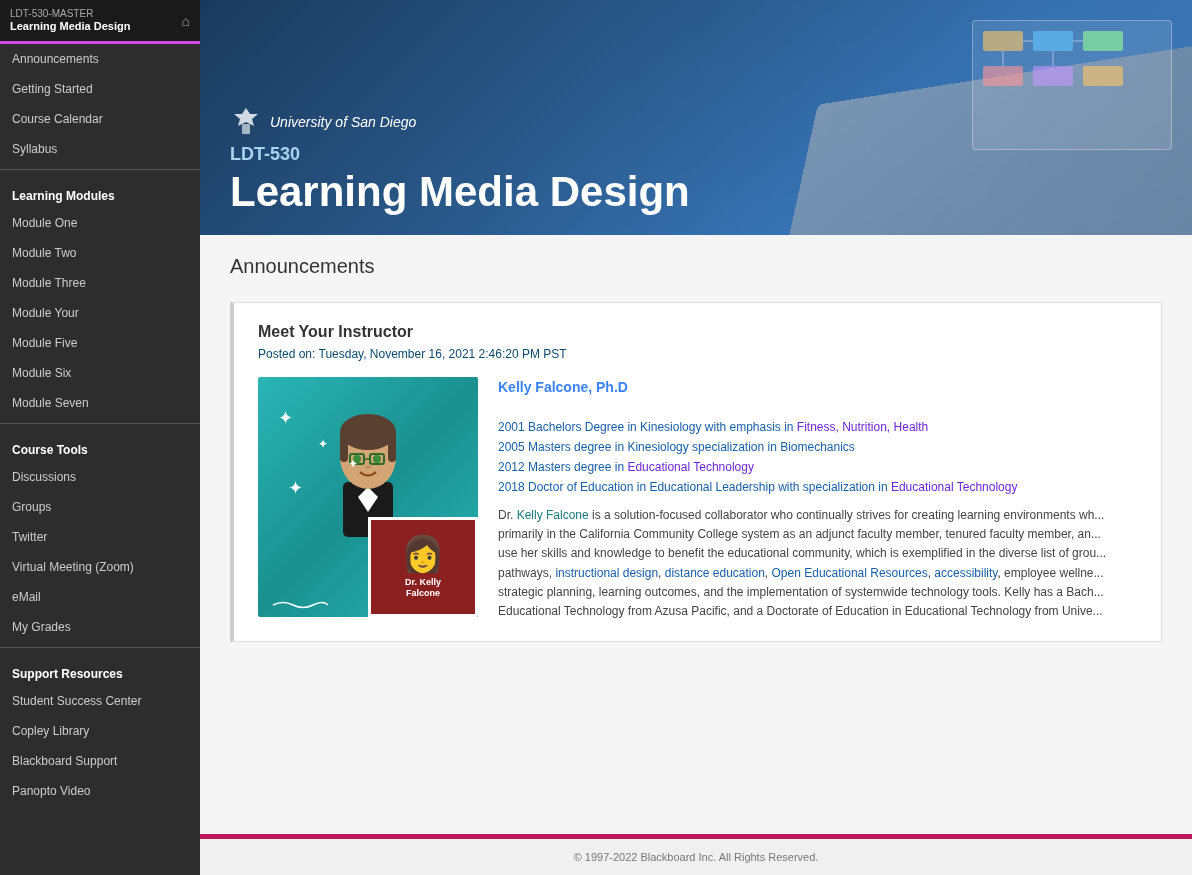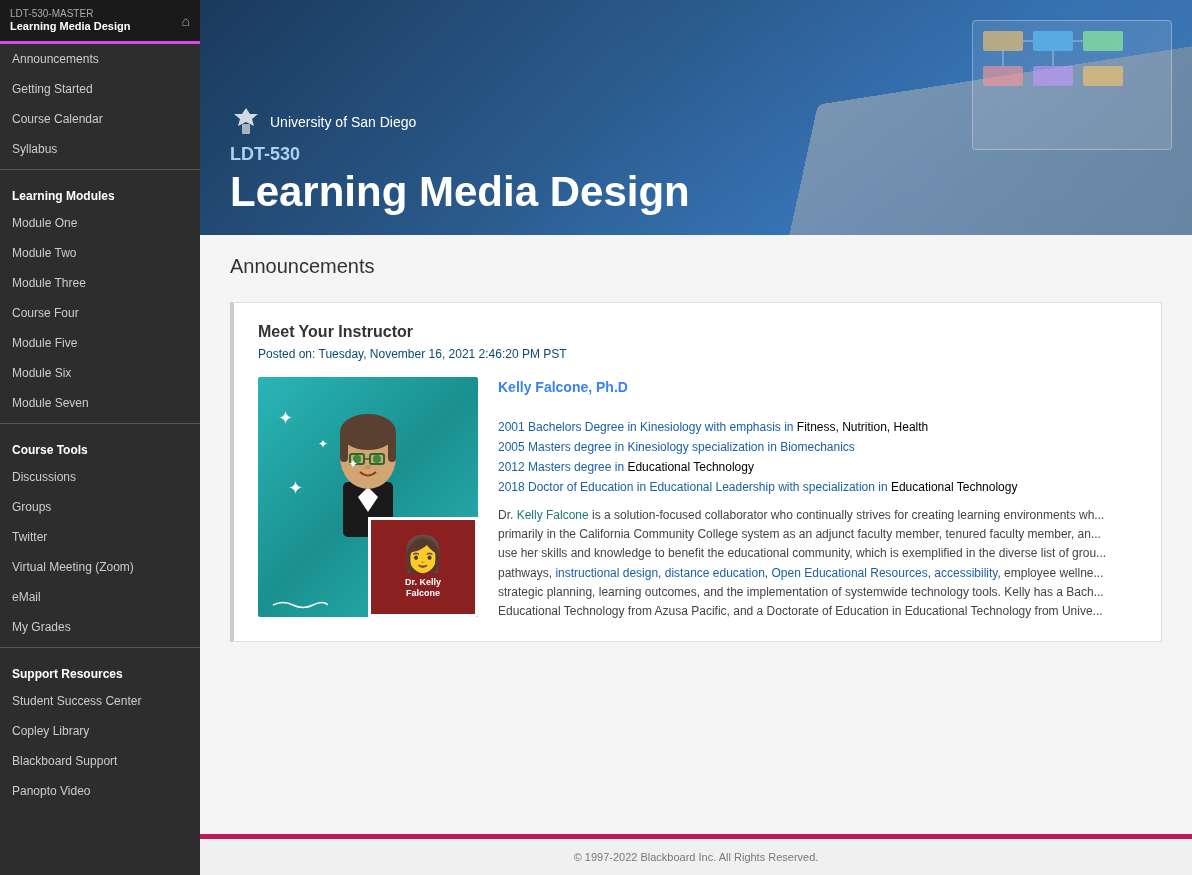--- a/index.html
+++ b/index.html
@@ -104,20 +104,21 @@
 
     .usd-logo {
       width: 32px;
       height: 32px;
     }
 
     .hero-university-name {
       color: #fff;
       font-size: 14px;
       font-weight: normal;
+      font-style: italic;
     }
 
     .hero-course-id {
       color: #a8d4f0;
       font-size: 18px;
       font-weight: bold;
       margin-bottom: 4px;
     }
 
     .hero-course-title {
@@ -272,21 +273,21 @@
     .instructor-credentials {
       margin-bottom: 10px;
     }
 
     .credential-line {
       color: #555;
       margin-bottom: 2px;
     }
 
     .credential-line span.blue { color: #1a5fa8; }
-    .credential-line span.teal { color: #000000; }
+    .credential-line span.teal { color: #6d28d9; }
 
     .instructor-bio {
       color: #444;
       font-size: 12px;
       line-height: 1.6;
     }
 
     .instructor-bio span.blue { color: #1a5fa8; }
     .instructor-bio span.teal { color: #1a7a7a; }
 
@@ -318,21 +319,21 @@
     <a class="sidebar-nav-item">Course Calendar</a>
     <a class="sidebar-nav-item">Syllabus</a>
   </div>
 
   <hr class="sidebar-divider">
 
   <div class="sidebar-section-header">Learning Modules</div>
   <a class="sidebar-nav-item">Module One</a>
   <a class="sidebar-nav-item">Module Two</a>
   <a class="sidebar-nav-item">Module Three</a>
-  <a class="sidebar-nav-item">Course Four</a>
+  <a class="sidebar-nav-item">Module Your</a>
   <a class="sidebar-nav-item">Module Five</a>
   <a class="sidebar-nav-item">Module Six</a>
   <a class="sidebar-nav-item">Module Seven</a>
 
   <hr class="sidebar-divider">
 
   <div class="sidebar-section-header">Course Tools</div>
   <a class="sidebar-nav-item">Discussions</a>
   <a class="sidebar-nav-item">Groups</a>
   <a class="sidebar-nav-item">Twitter</a>

